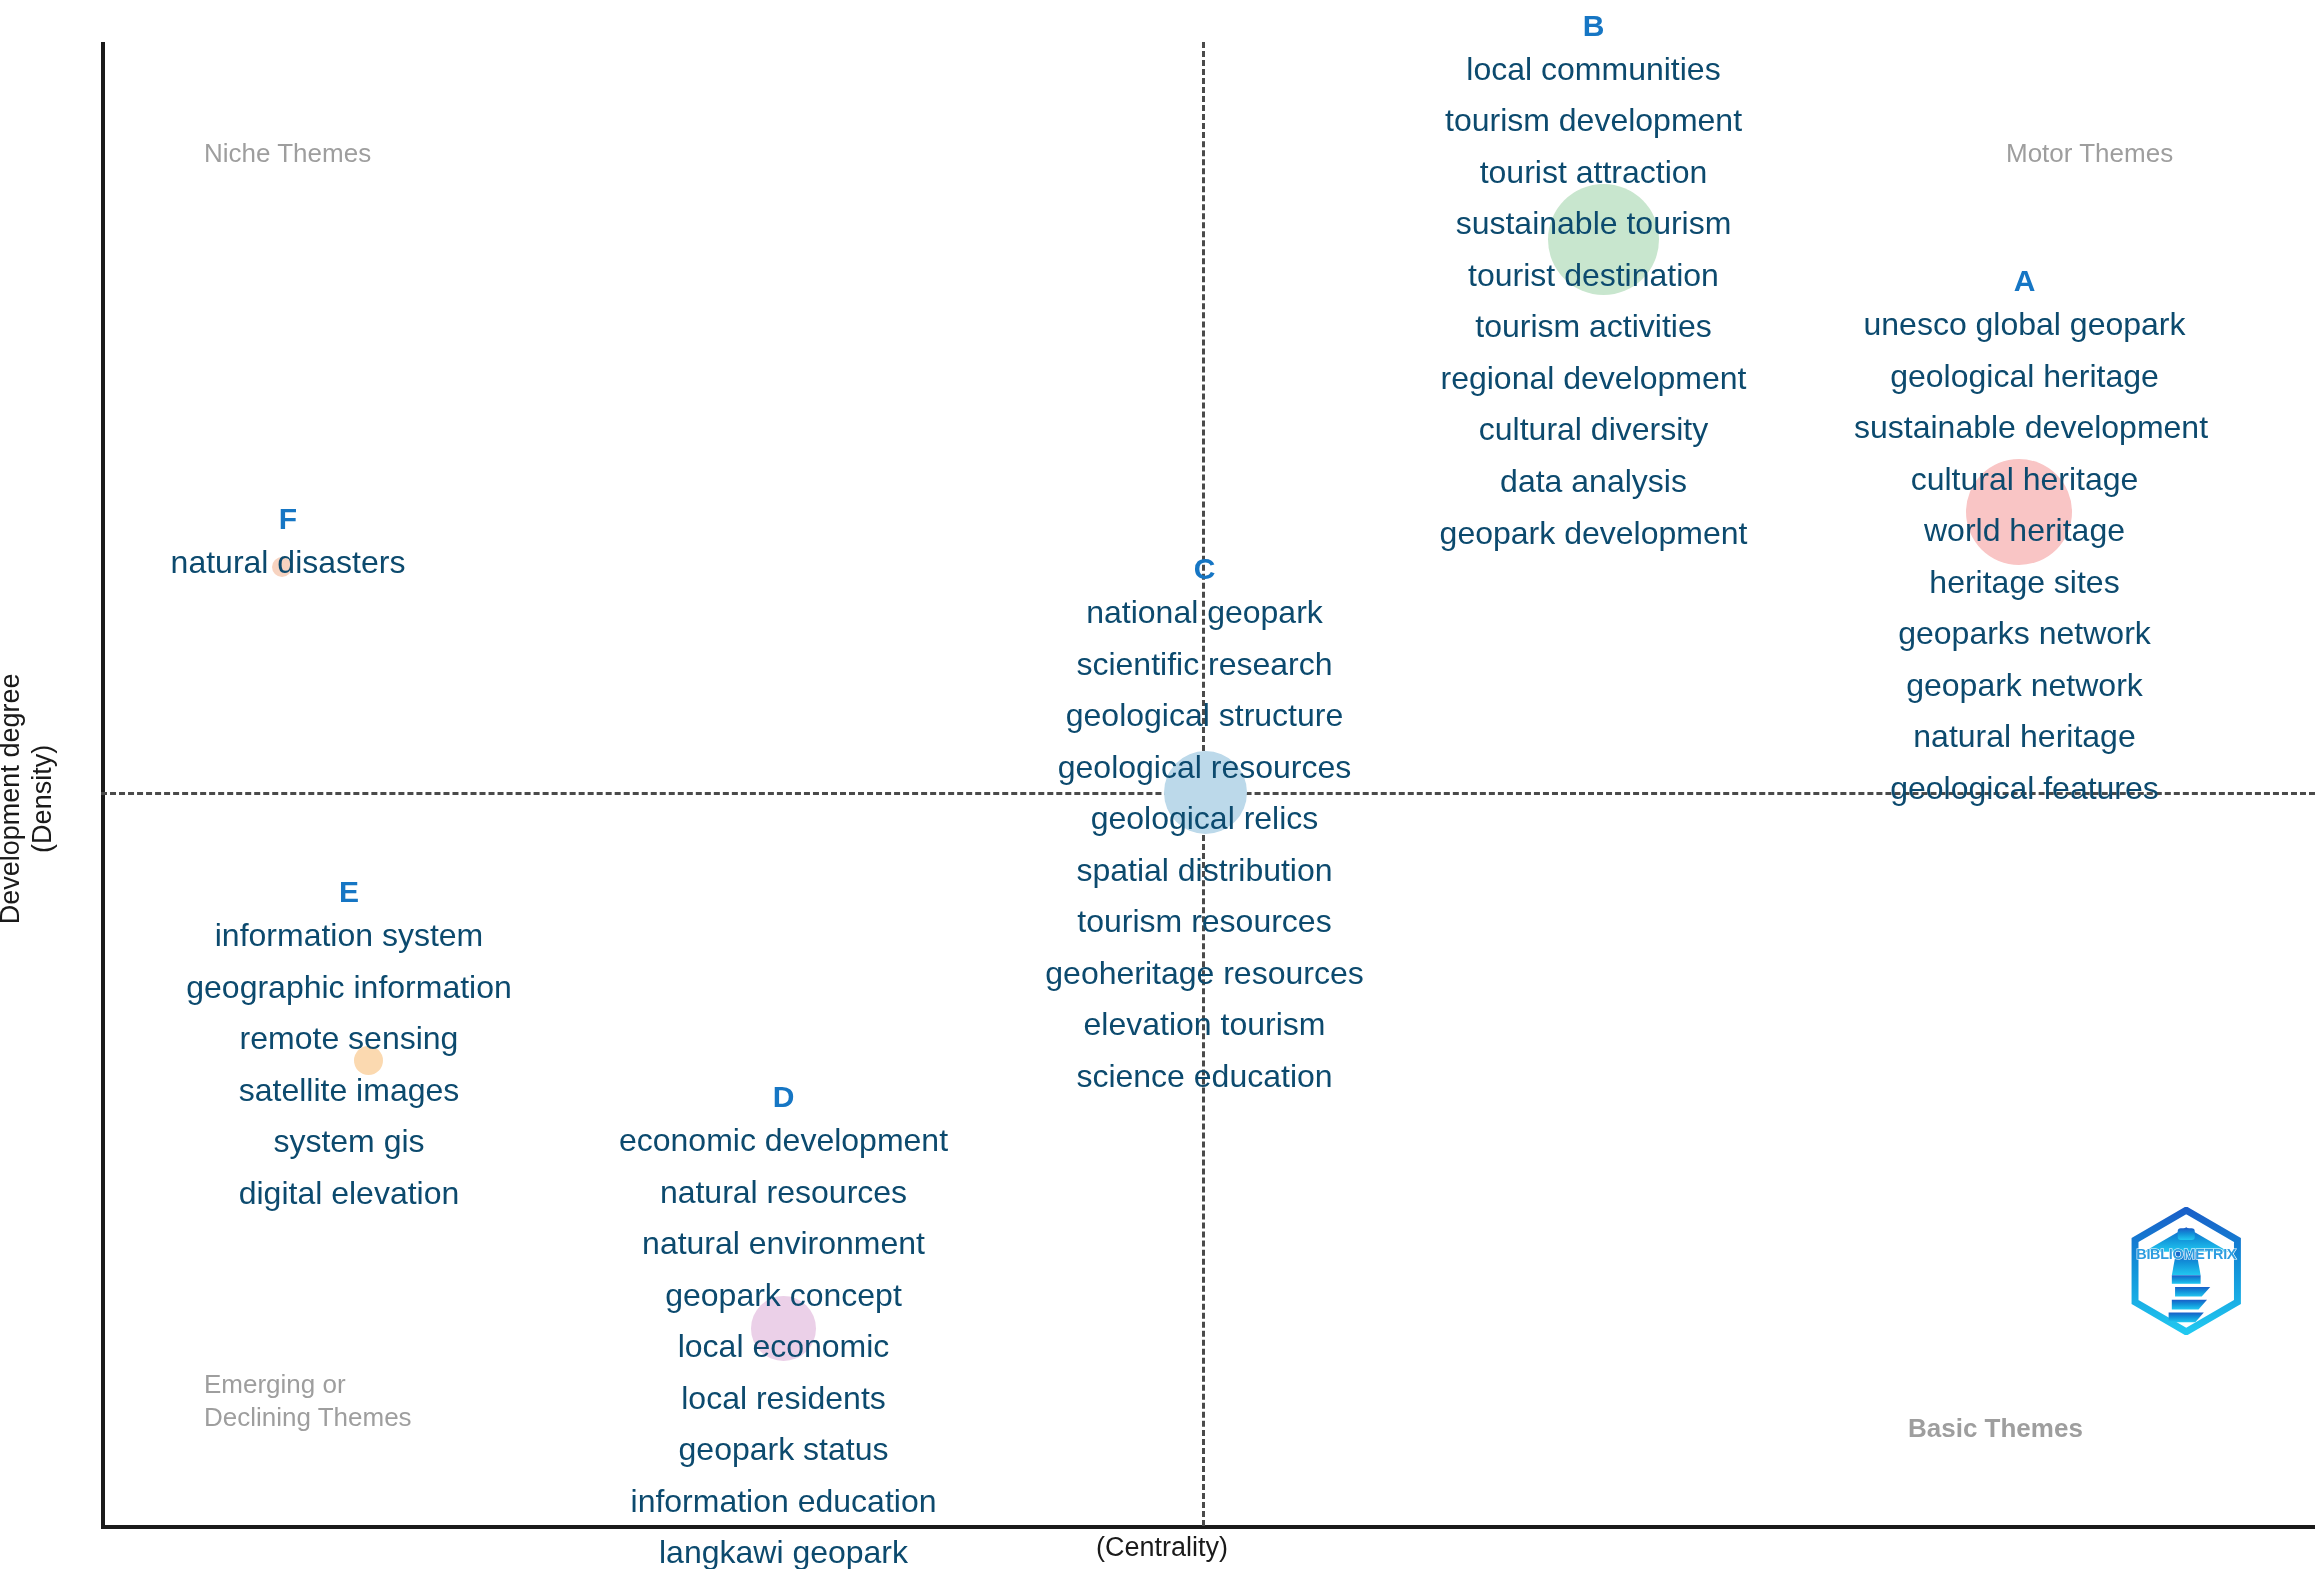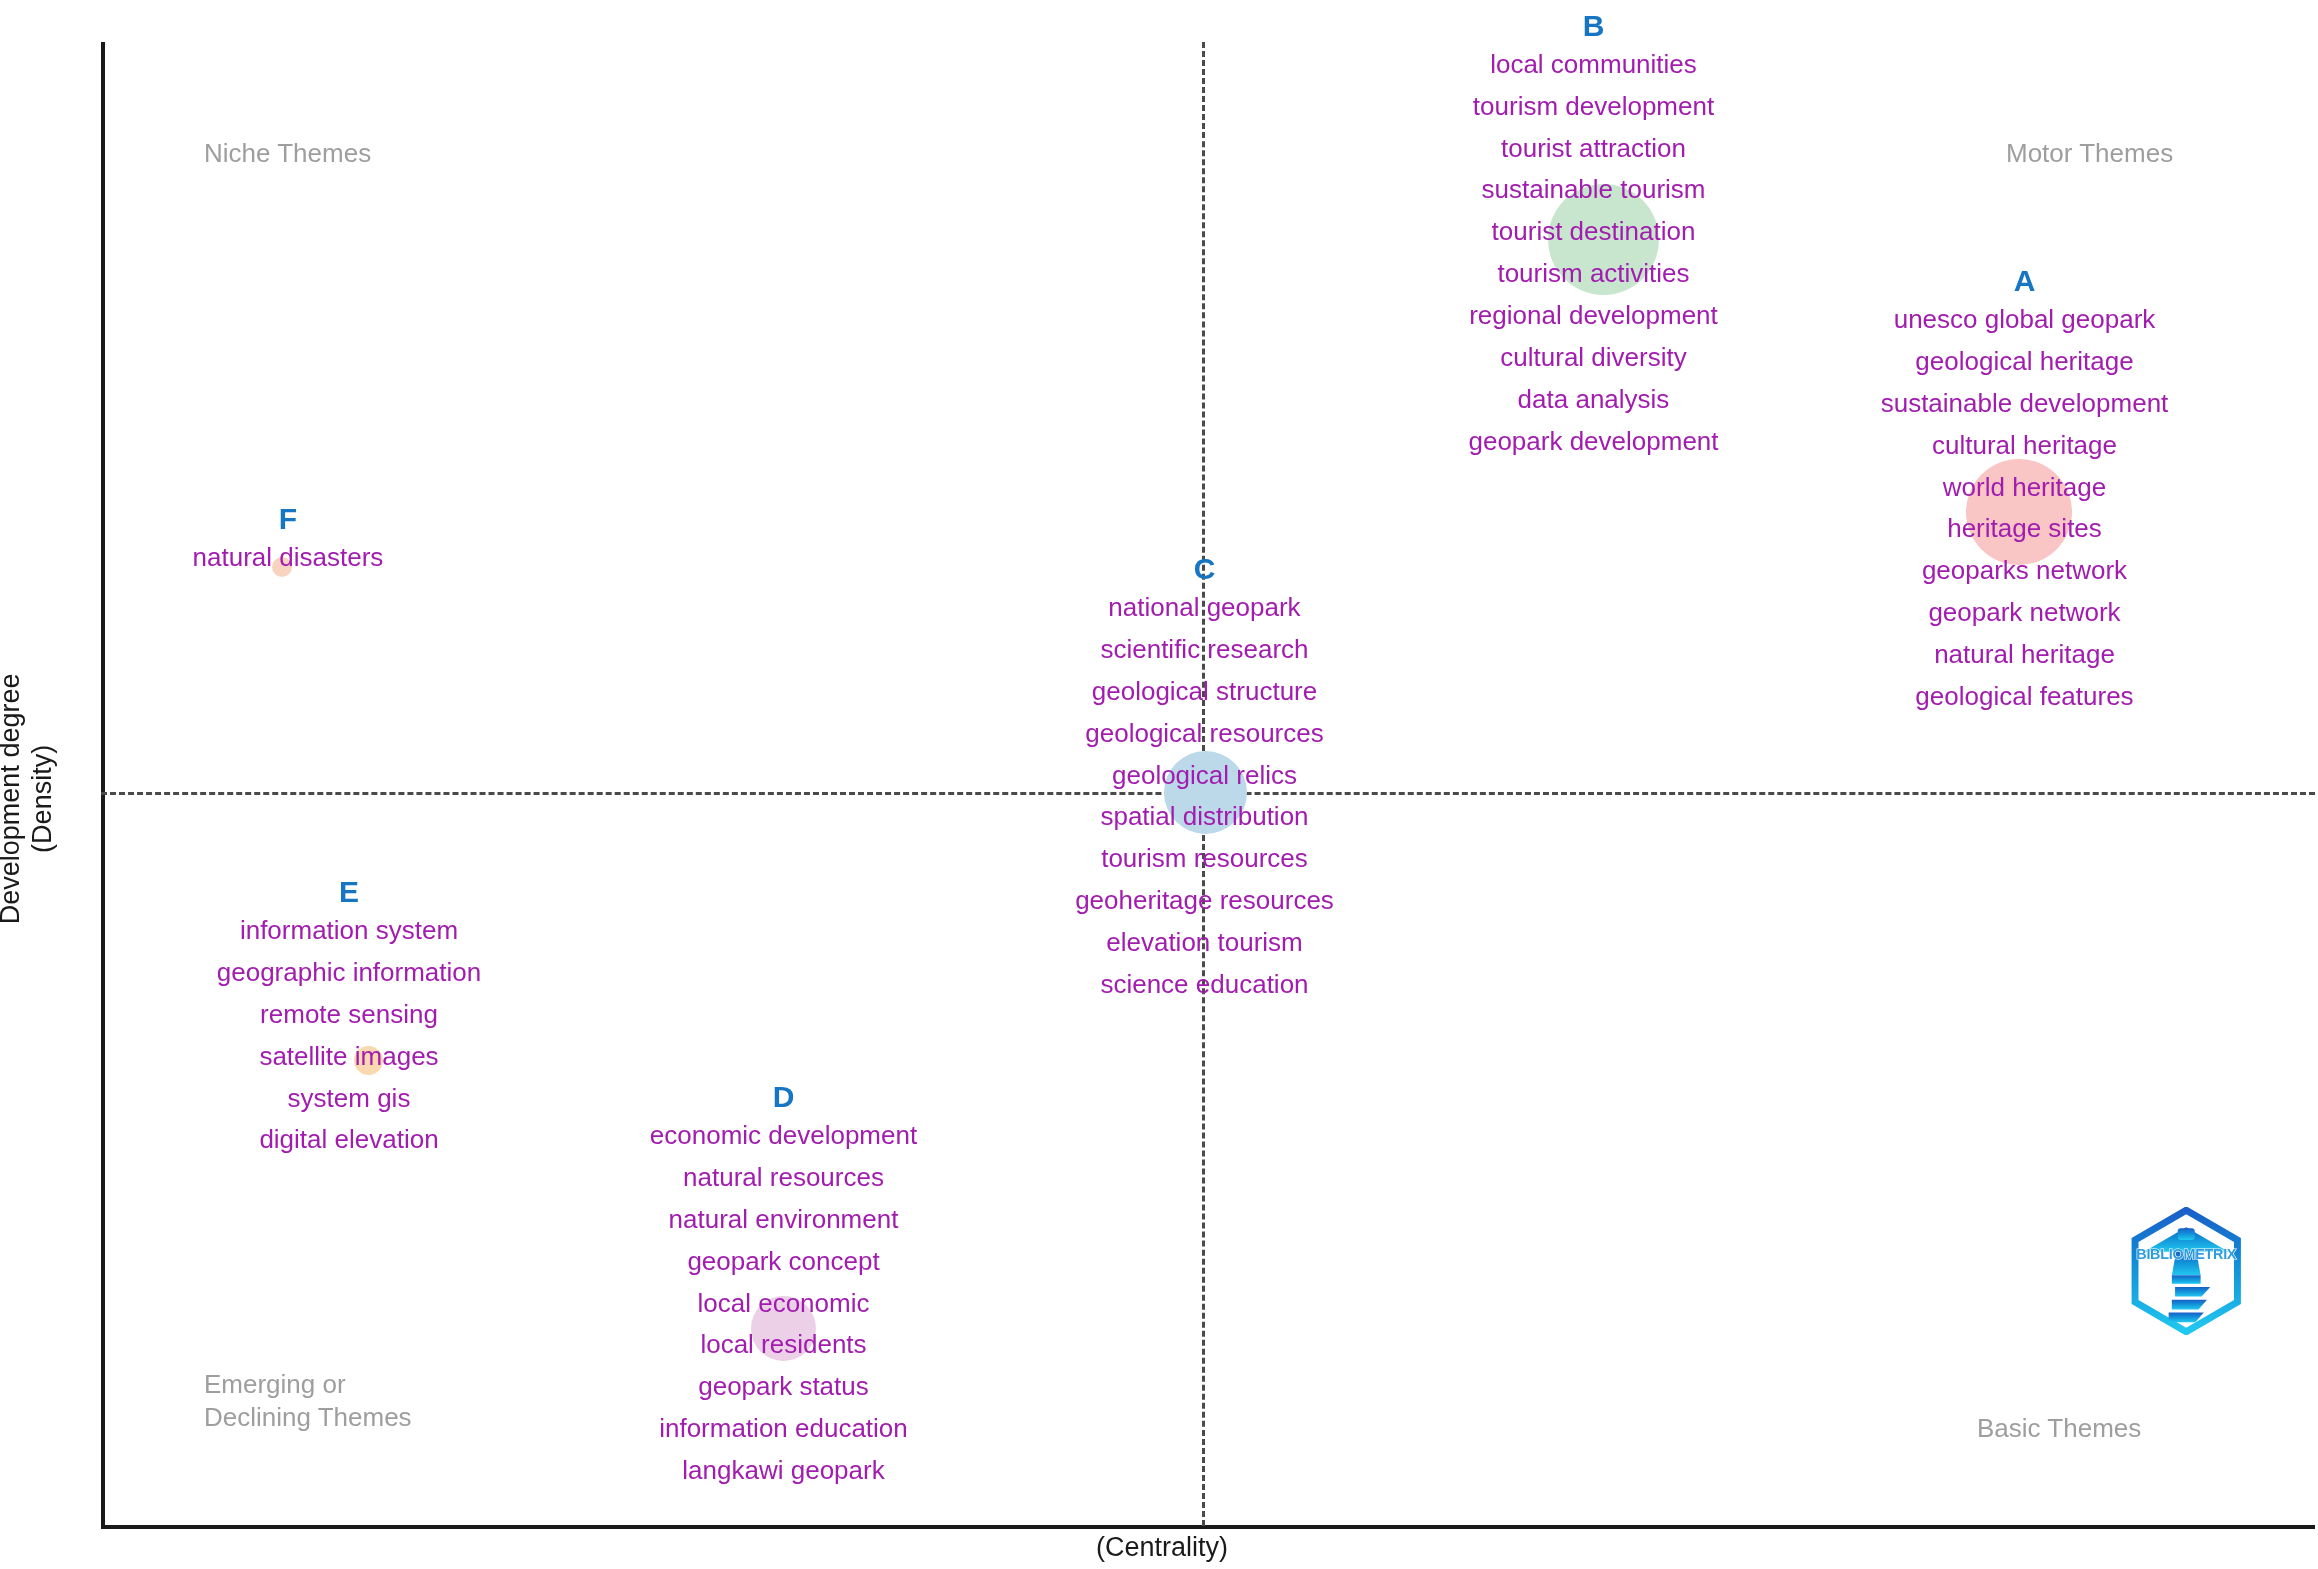--- a/index.html
+++ b/index.html
@@ -22,27 +22,27 @@
     transform:rotate(-90deg);text-align:center;
     font-size:27px;color:#1a1a1a;line-height:1.18;}
   #x-axis-title{position:absolute;left:874px;top:1532px;width:576px;
     text-align:center;font-size:27px;color:#1a1a1a;line-height:1.18;}
 
   
   .quad-label{position:absolute;font-size:26px;color:#9e9e9e;line-height:1.25;}
   #quad-niche{left:204px;top:137px;}
   #quad-motor{left:2006px;top:137px;}
   #quad-emerging{left:204px;top:1368px;white-space:pre-line;}
-  #quad-basic{left:1977px;top:1412px;}
+  #quad-basic{left:1908px;top:1412px;font-weight:bold;}
 
   
   .cluster{position:absolute;text-align:center;white-space:nowrap;}
   .cluster-letter{font-size:30px;font-weight:bold;color:#1676c4;
     line-height:1.0;margin-bottom:3.2px;}
-  .term{font-size:26px;color:#a21caf;line-height:1.61;}
+  .term{font-size:32px;color:#0c4a6e;line-height:1.61;}
 
   
   .bubble{position:absolute;border-radius:50%;z-index:0;}
 
   #cluster-a{left:1854px;top:266px;width:341px;}
   #cluster-b{left:1423px;top:10.7px;width:341px;}
   #cluster-c{left:1034px;top:554px;width:341px;}
   #cluster-d{left:613px;top:1082px;width:341px;}
   #cluster-e{left:184px;top:877px;width:330px;}
   #cluster-f{left:155px;top:504px;width:266px;}

